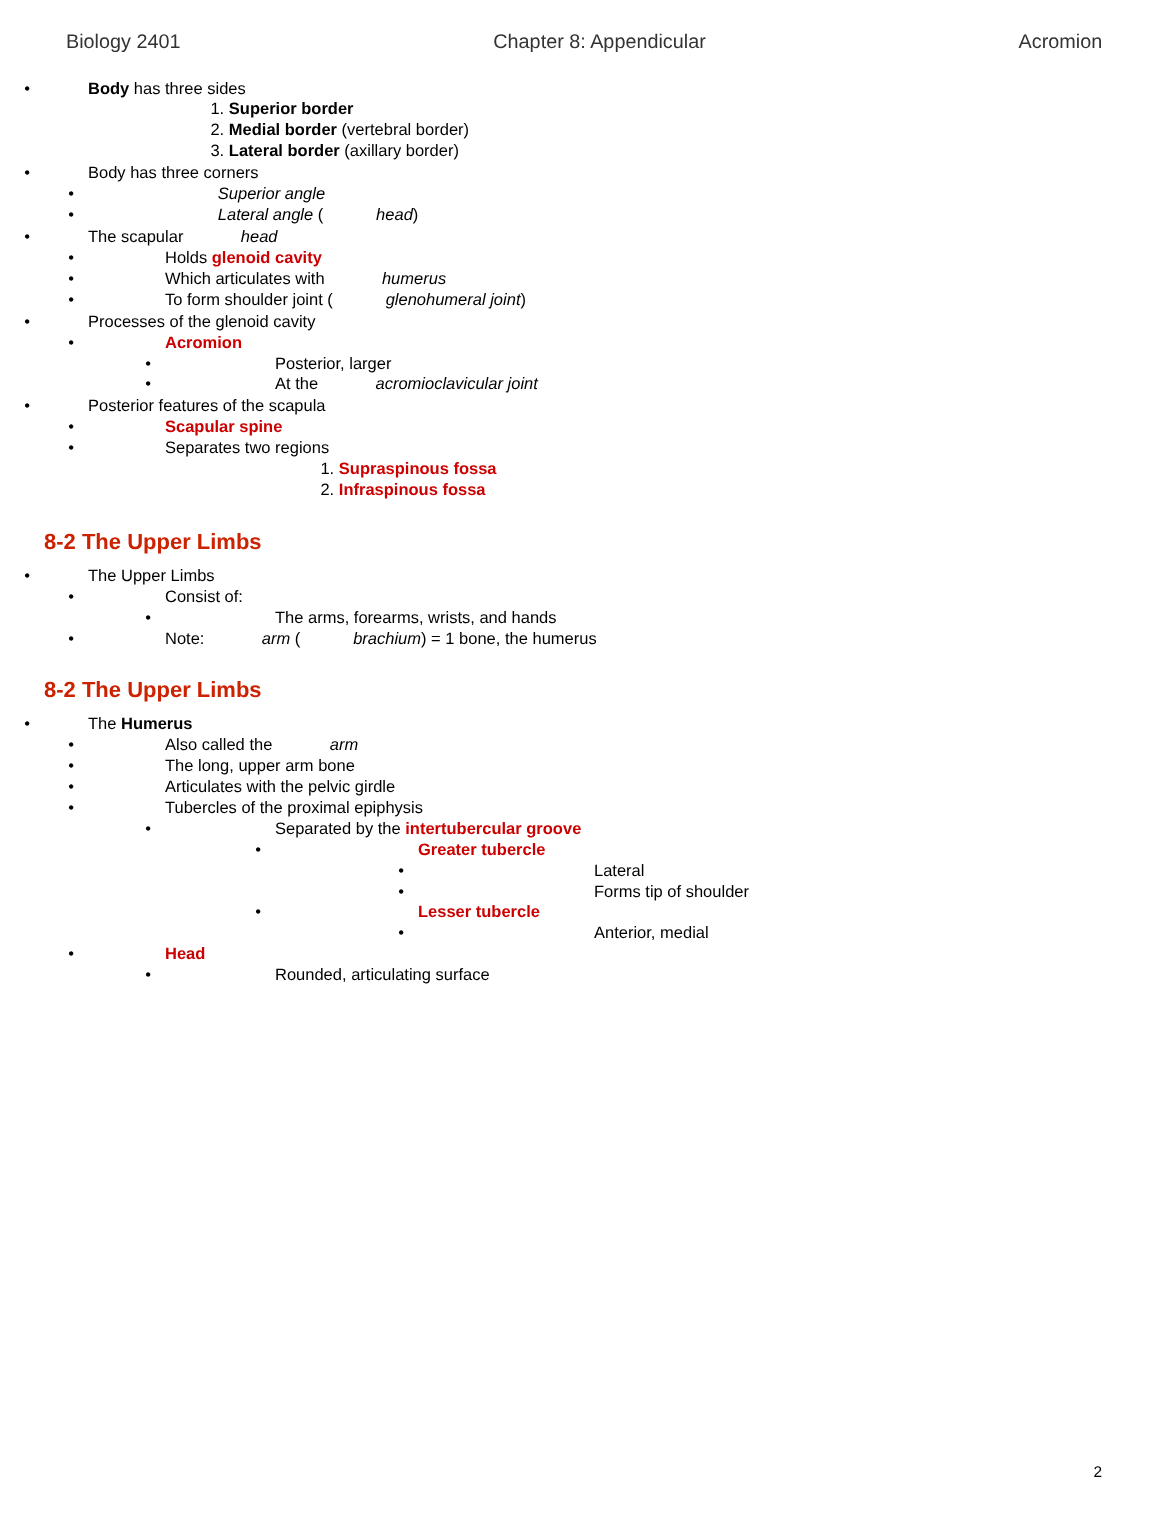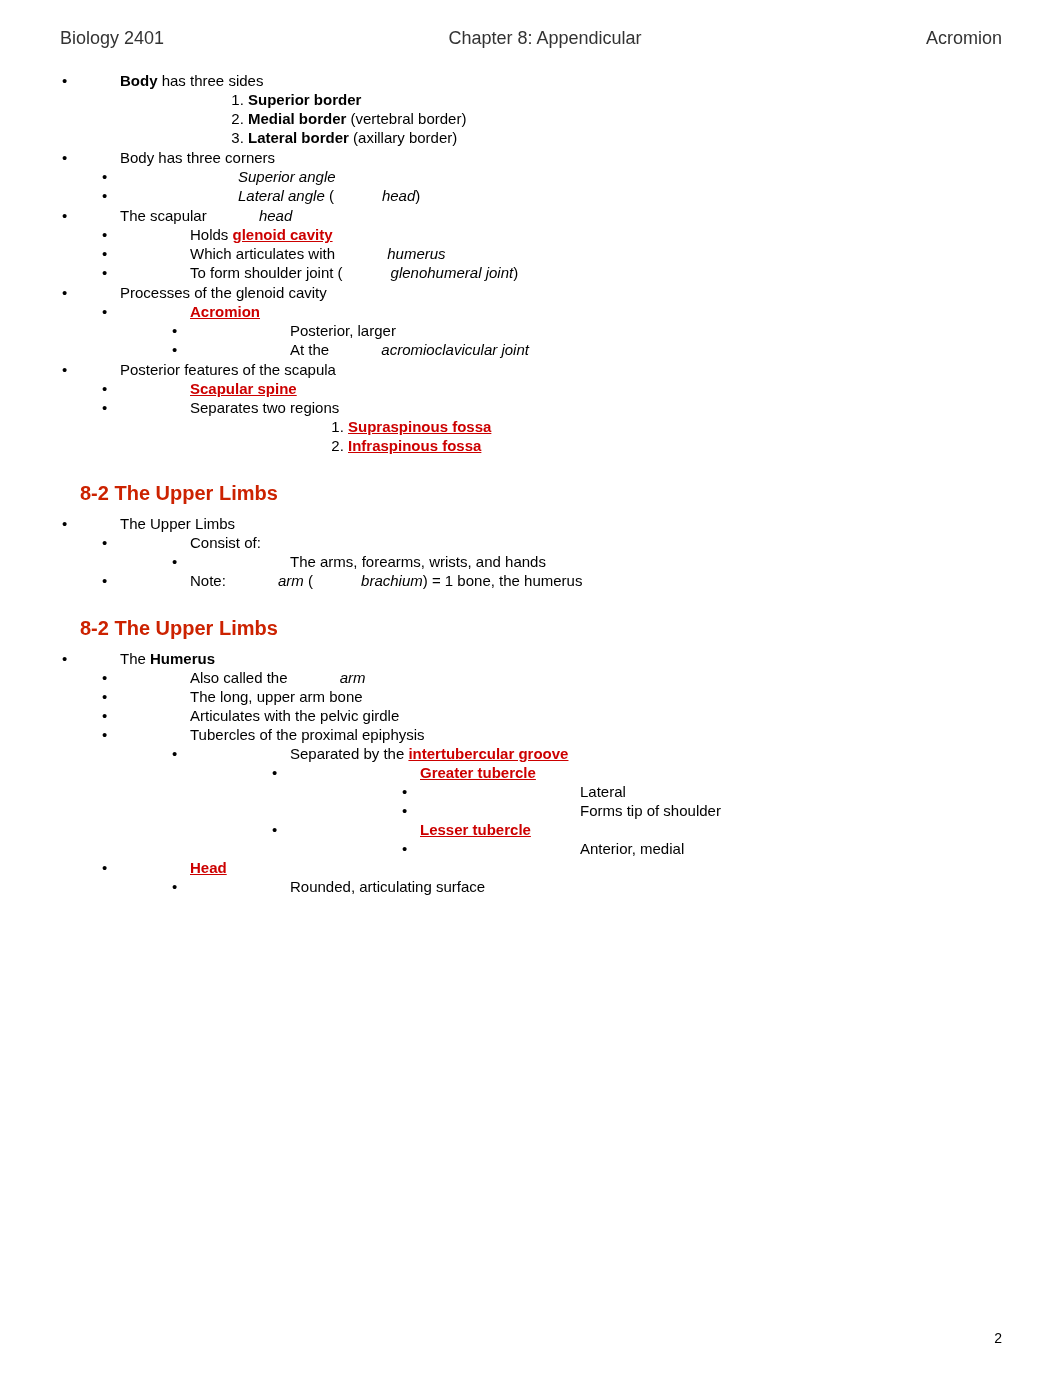--- a/index.html
+++ b/index.html
@@ -13,21 +13,21 @@
       position: relative;
     }
     .page-header {
       display: flex;
       justify-content: space-between;
       padding: 28px 60px 10px 60px;
       font-size: 18px;
       color: #333;
     }
     .page-content {
-      padding: 10px 80px 60px 80px;
+      padding: 10px 80px 60px 40px;
     }
     .page-number {
       position: absolute;
       bottom: 30px;
       right: 60px;
       font-size: 14px;
     }
     ul {
       list-style: none;
       padding: 0;
@@ -44,21 +44,21 @@
       top: 0;
     }
     .level1 { padding-left: 40px; margin: 3px 0; }
     .level2 { padding-left: 70px; margin: 2px 0; }
     .level3 { padding-left: 100px; margin: 2px 0; }
     .level4 { padding-left: 130px; margin: 2px 0; }
     .level5 { padding-left: 160px; margin: 2px 0; }
 
     .bold { font-weight: bold; }
     .italic { font-style: italic; margin-left: 48px; }
-    .red { color: #cc0000; font-weight: bold; text-decoration: underline; }
+    .red { color: #cc0000; font-weight: bold; }
 
     .section-heading {
       font-size: 20px;
       font-weight: bold;
       color: #cc2200;
       margin: 28px 0 10px 0;
     }
 
     ol {
       list-style: decimal;

